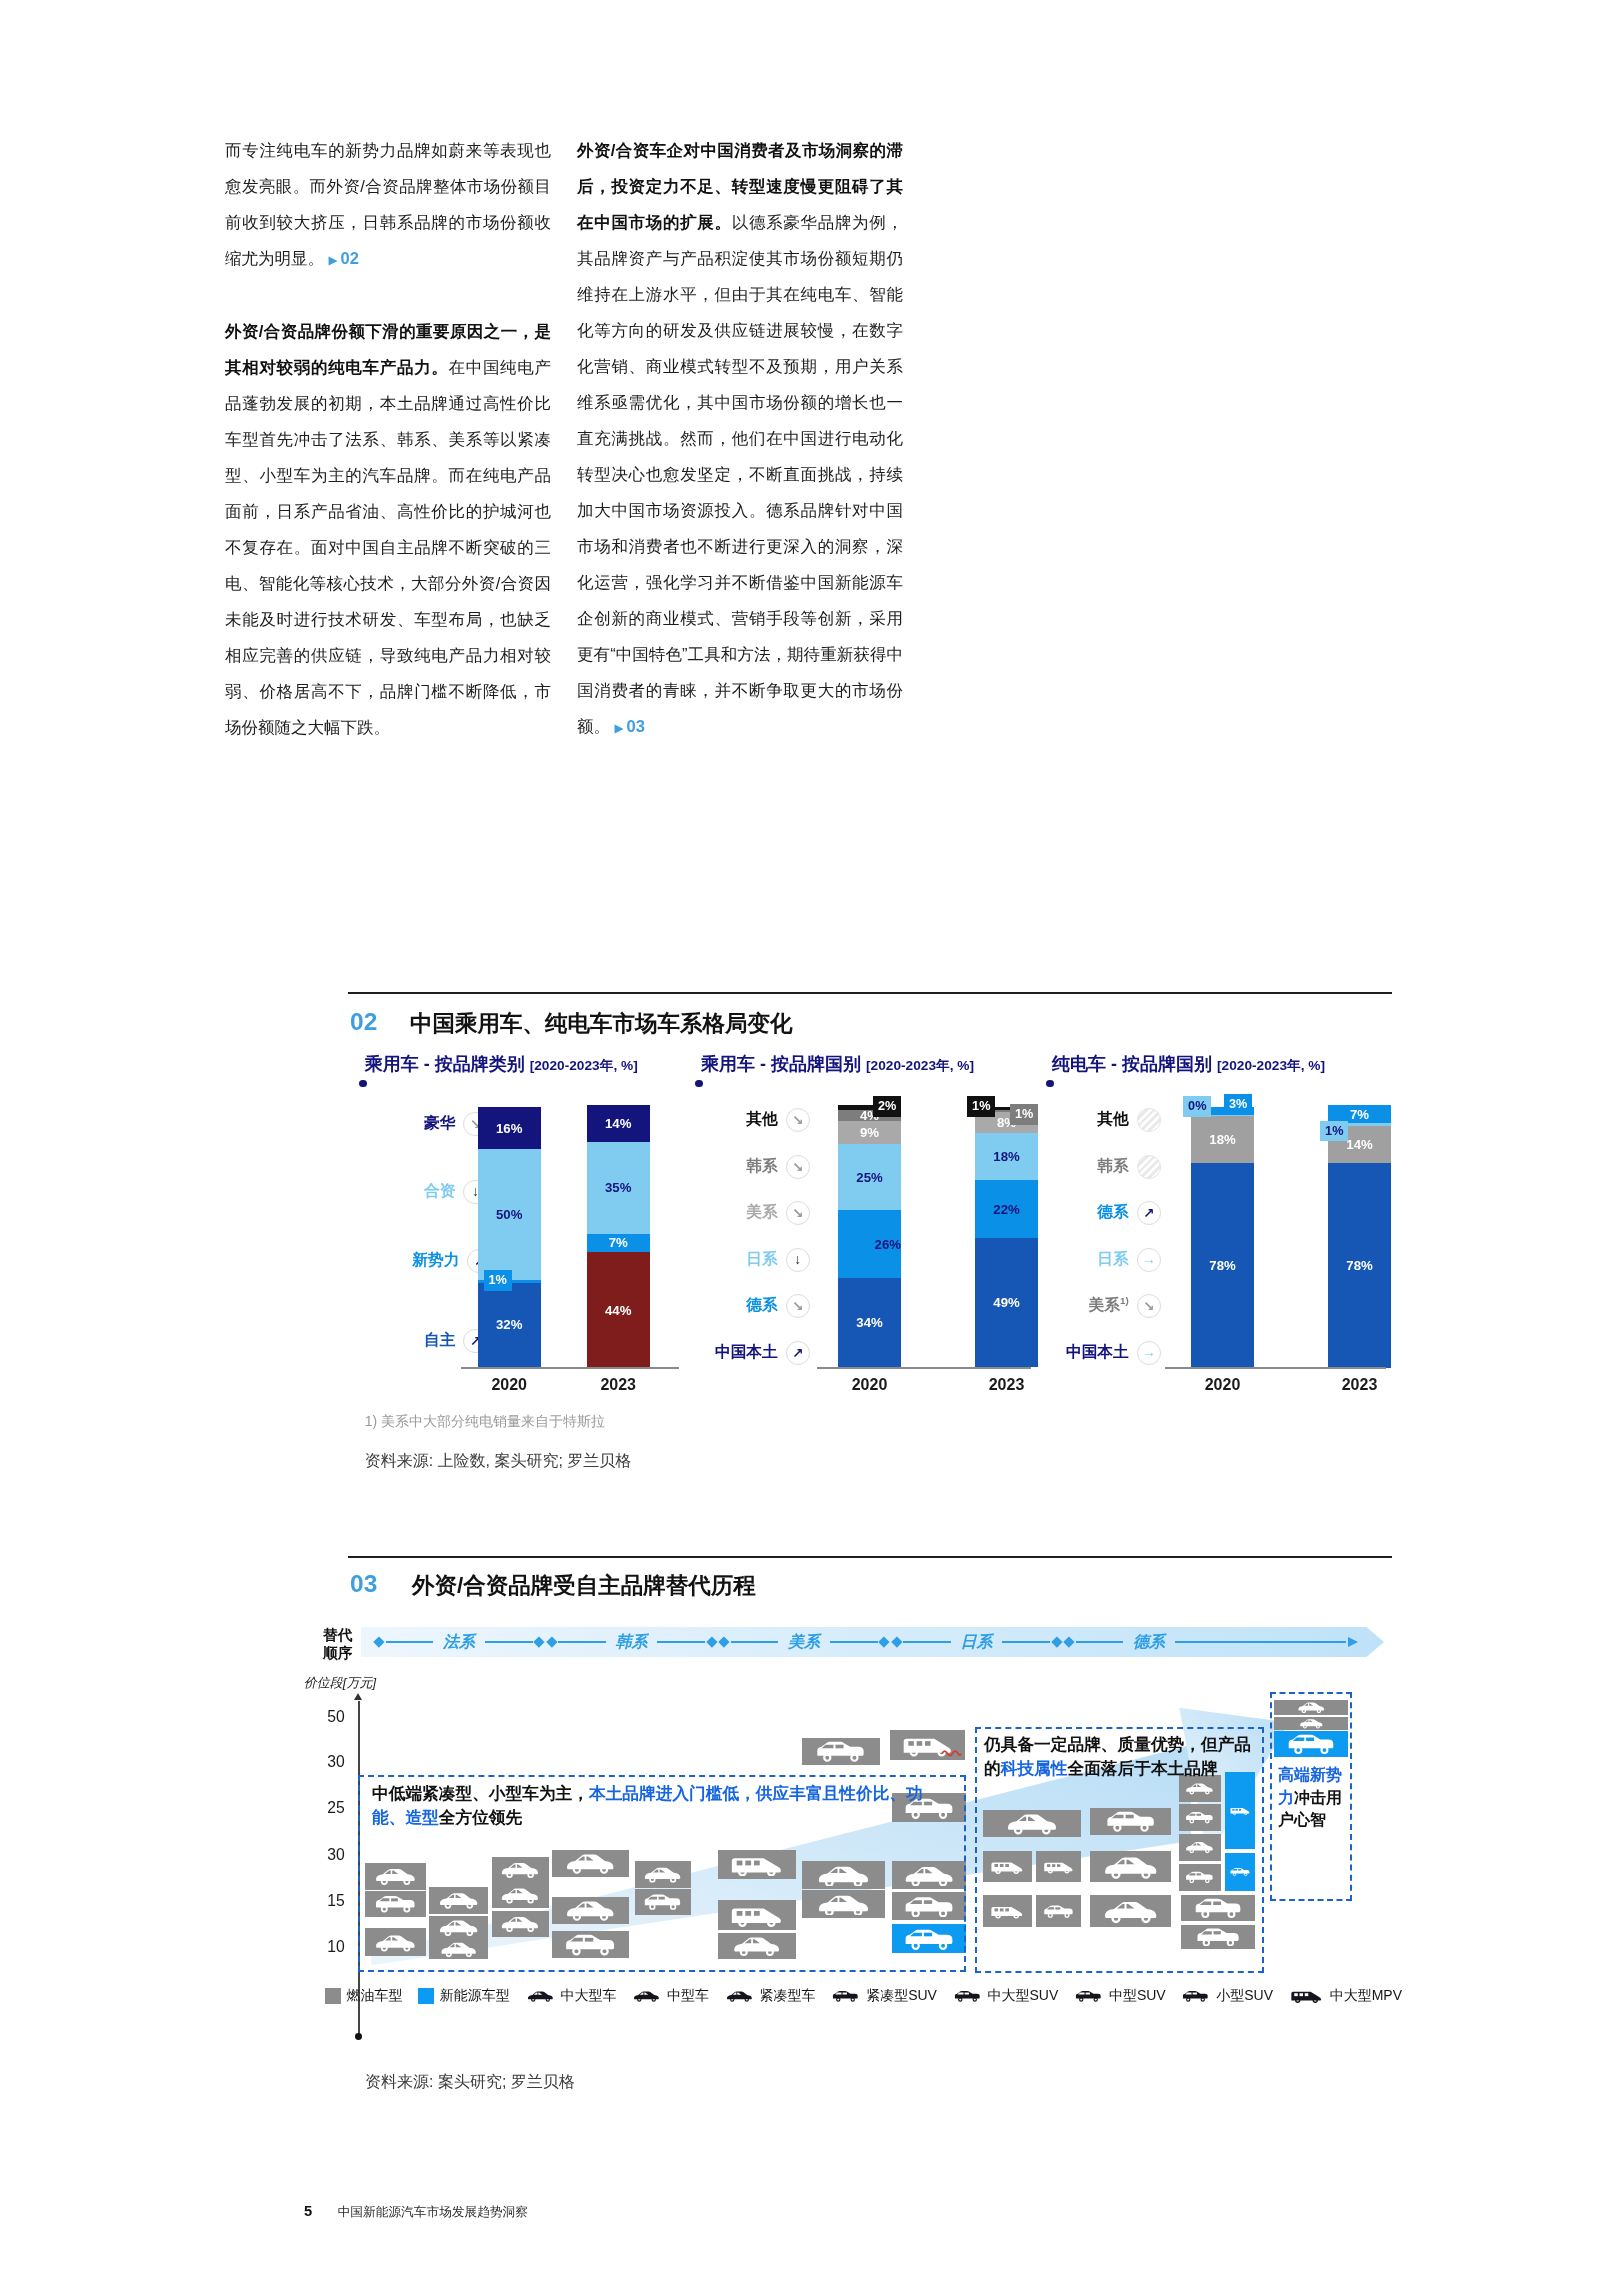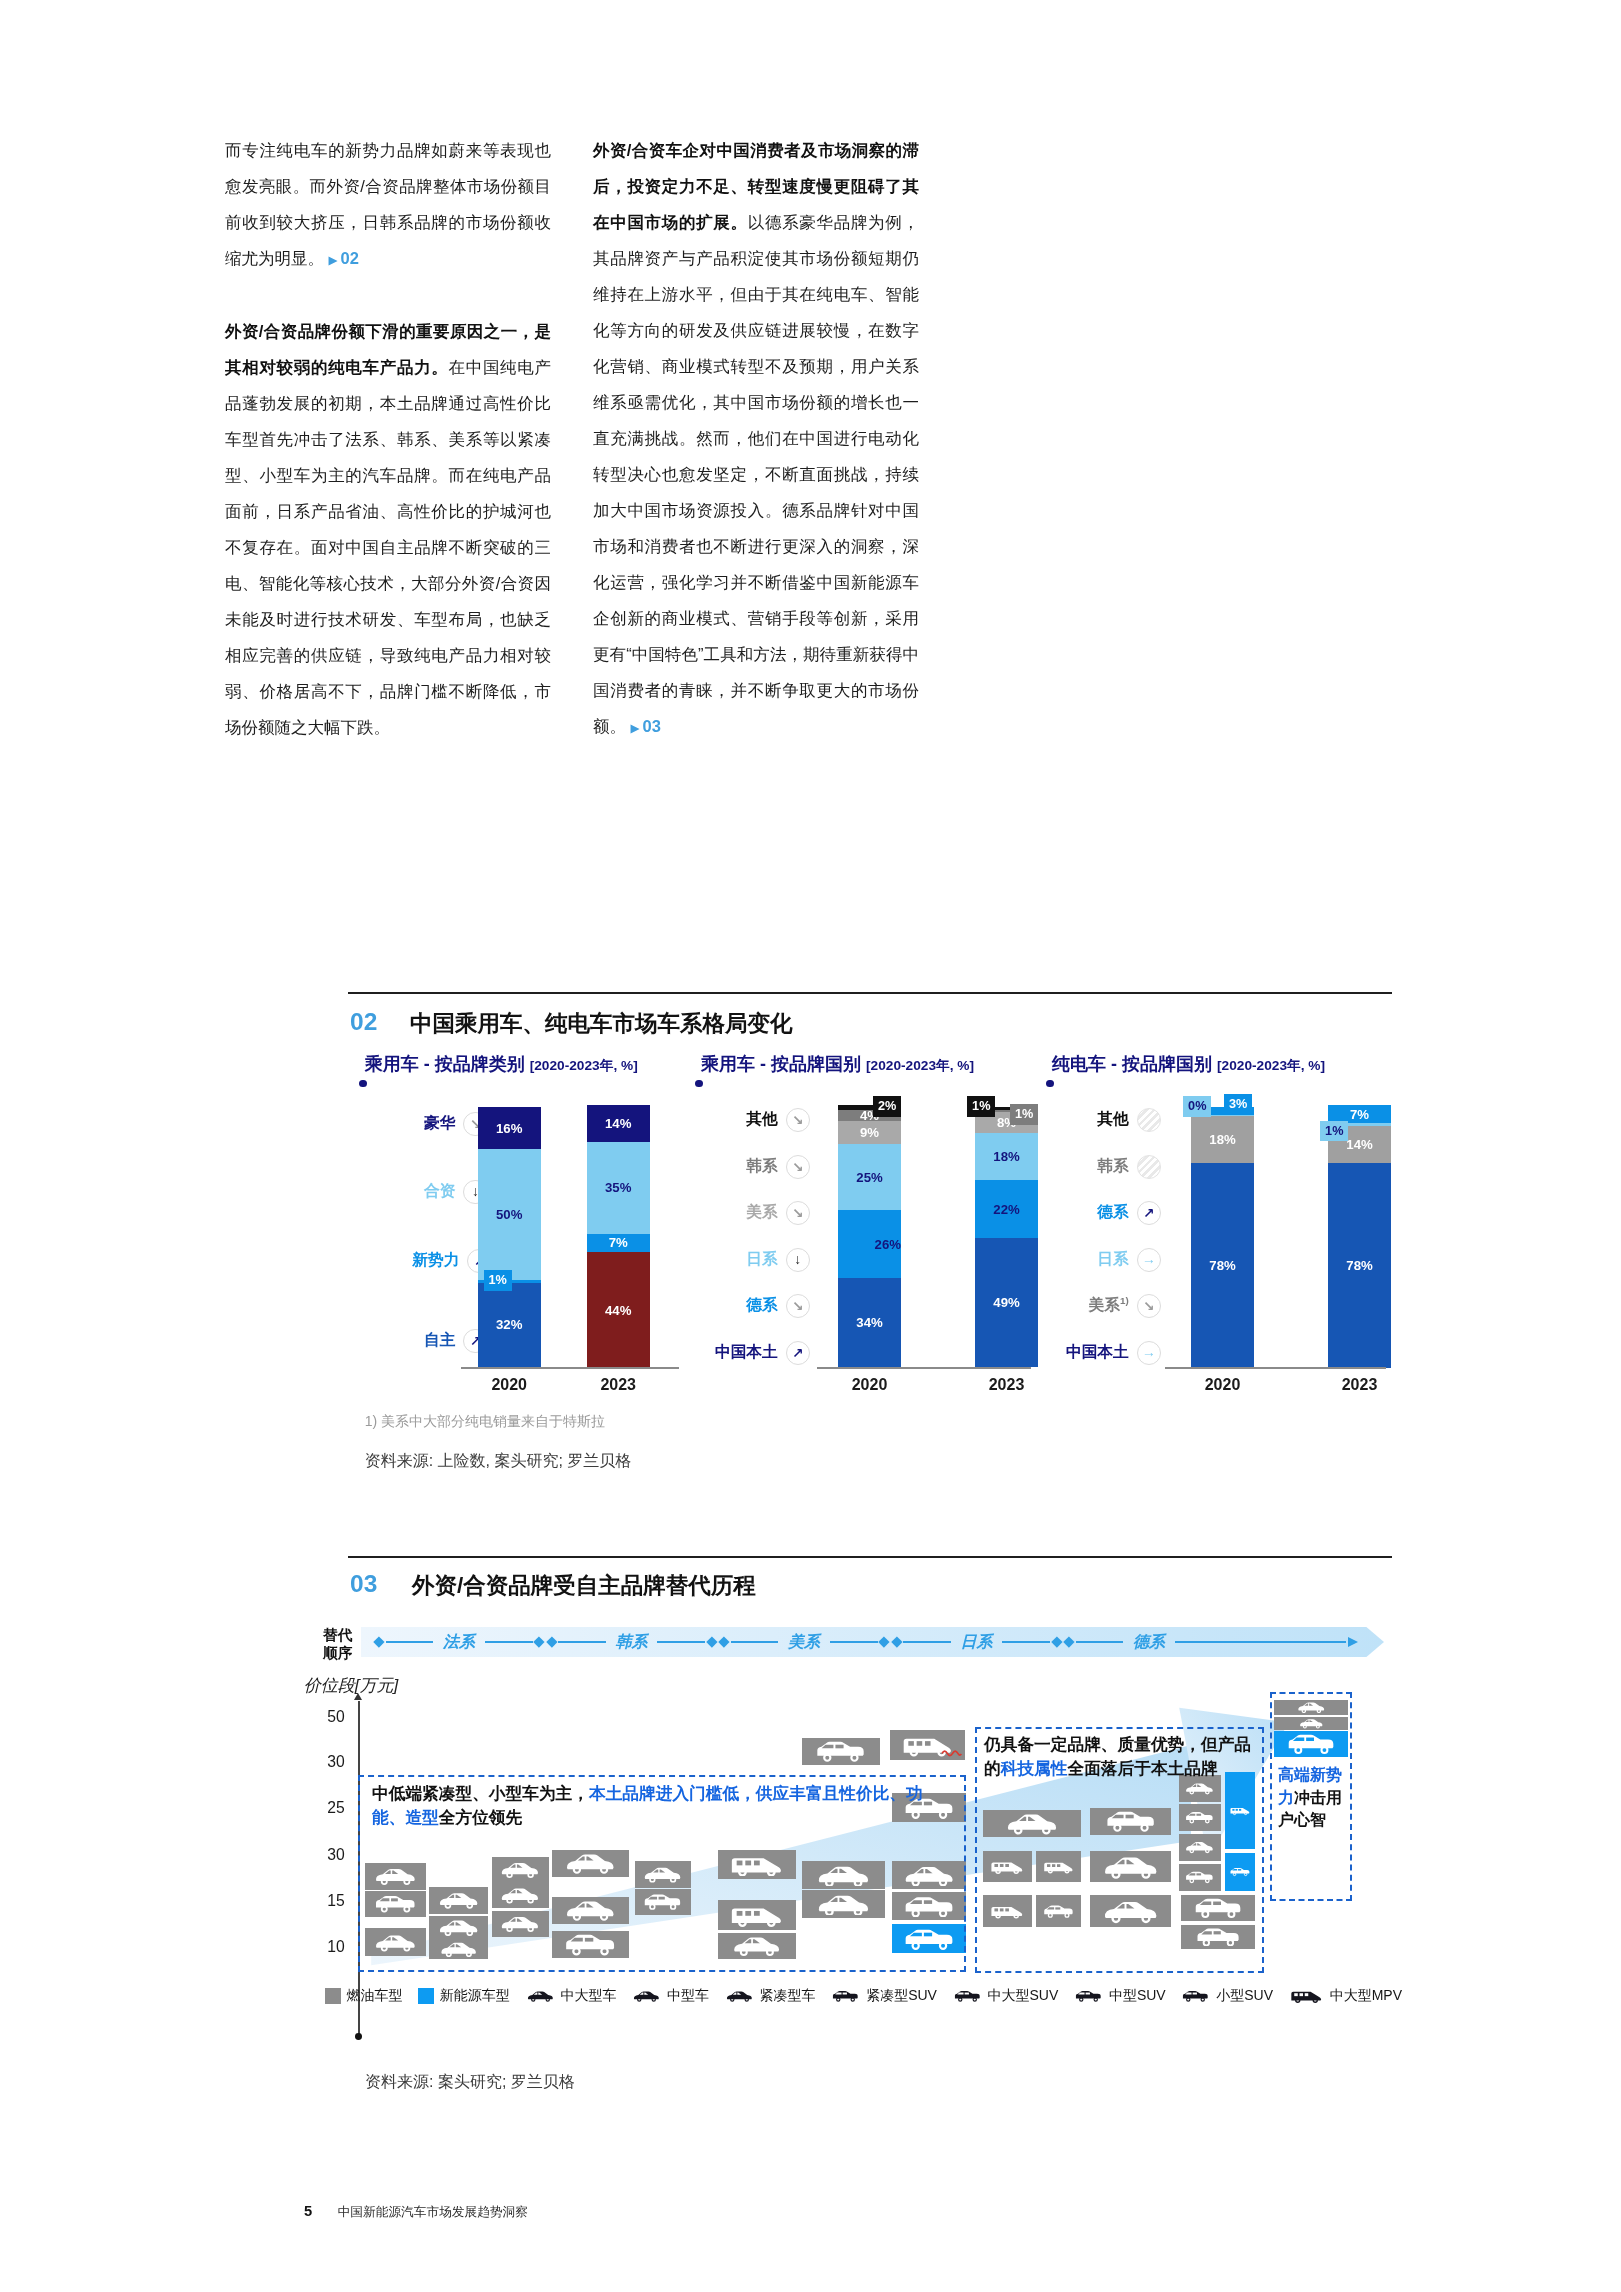--- a/index.html
+++ b/index.html
@@ -3,21 +3,21 @@
 <meta charset="utf-8">
 <style>
   * { margin:0; padding:0; box-sizing:border-box; }
   html,body { background:#fff; }
   body { width:1621px; height:2293px; position:relative; font-family:"Liberation Sans","DejaVu Sans",sans-serif; color:#1c1c1c; }
   .page { position:absolute; inset:0; background:#fff; overflow:hidden; }
 
   
   .col { position:absolute; top:132px; width:326px; font-size:16.5px; line-height:36px; text-align:justify; color:#1d1d1d; }
   .col-left  { left:225px; }
-  .col-right { left:593px; }
+  .col-right { left:577px; }
   .para { margin:0 0 35px 0; }
   .para b { font-weight:700; color:#111; }
   .figref { color:#3f9ede; font-weight:700; white-space:nowrap; }
   .figref .tri { font-size:11.8px; margin-right:2.9px; }
 
   
   .fig { position:absolute; }
   .fig02 { left:348px; top:992px; width:1044px; height:529px; }
   .fig03 { left:294px; top:1556px; width:1108px; height:588px; }
   .rule { position:absolute; top:0; height:2px; background:#1f1f1f; }
@@ -52,21 +52,21 @@
   .seq-label { position:absolute; left:29px; top:71px; font-size:14.7px; font-weight:700; line-height:17.6px; white-space:pre-line; color:#111; }
   .tl-band { position:absolute; left:67px; top:71px; width:1023px; height:30px;
     background:linear-gradient(90deg,#eef6fd,#bfe2f8);
     clip-path:polygon(0 0, calc(100% - 17.6px) 0, 100% 50%, calc(100% - 17.6px) 100%, 0 100%);
     display:flex; align-items:center; padding:0 25.5px 0 11.8px; }
   .tl-seg { flex:1 1 0; height:2.5px; background:#2f9fe5; }
   .tl-seg.long { flex-grow:2.6; }
   .tl-dia { width:7.8px; height:7.8px; background:#2f9fe5; transform:rotate(45deg); margin:0 2.5px; flex:0 0 7.8px; }
   .tl-lab { font-size:16px; font-weight:700; font-style:italic; color:#2f9fe5; margin:0 9.8px; white-space:nowrap; }
   .tl-arrow { width:0; height:0; border-left:10.8px solid #2f9fe5; border-top:5.9px solid transparent; border-bottom:5.9px solid transparent; margin-left:2px; }
-  .axis-label { position:absolute; left:9.8px; top:118px; font-size:17px; font-style:italic; color:#222; }
+  .axis-label { position:absolute; left:9.8px; top:118px; font-size:13px; font-style:italic; color:#222; }
   .yaxis-line { position:absolute; left:64px; top:145px; width:1.6px; height:335px; background:#444; }
   .yaxis-arrow { position:absolute; left:60px; top:137px; width:0; height:0; border-left:4.4px solid transparent; border-right:4.4px solid transparent; border-bottom:7.8px solid #333; }
   .yaxis-dot { position:absolute; left:61px; top:477px; width:6.9px; height:6.9px; border-radius:50%; background:#111; }
   .ytick { position:absolute; width:43px; text-align:right; font-size:15.7px; color:#1b1b1b; }
   .sweep { position:absolute; left:59px; top:93px; z-index:1; }
   .dbox { position:absolute; border:2.5px dashed #1a62cc; z-index:3; }
   .dbox-text { position:absolute; z-index:4; font-weight:700; font-size:16.7px; line-height:23.5px; }
   .rt-b { color:#1565e0; } .rt-k { color:#111; }
   .tile { position:absolute; display:flex; align-items:center; justify-content:center; z-index:2; }
   .tile svg { width:74%; height:82%; }

